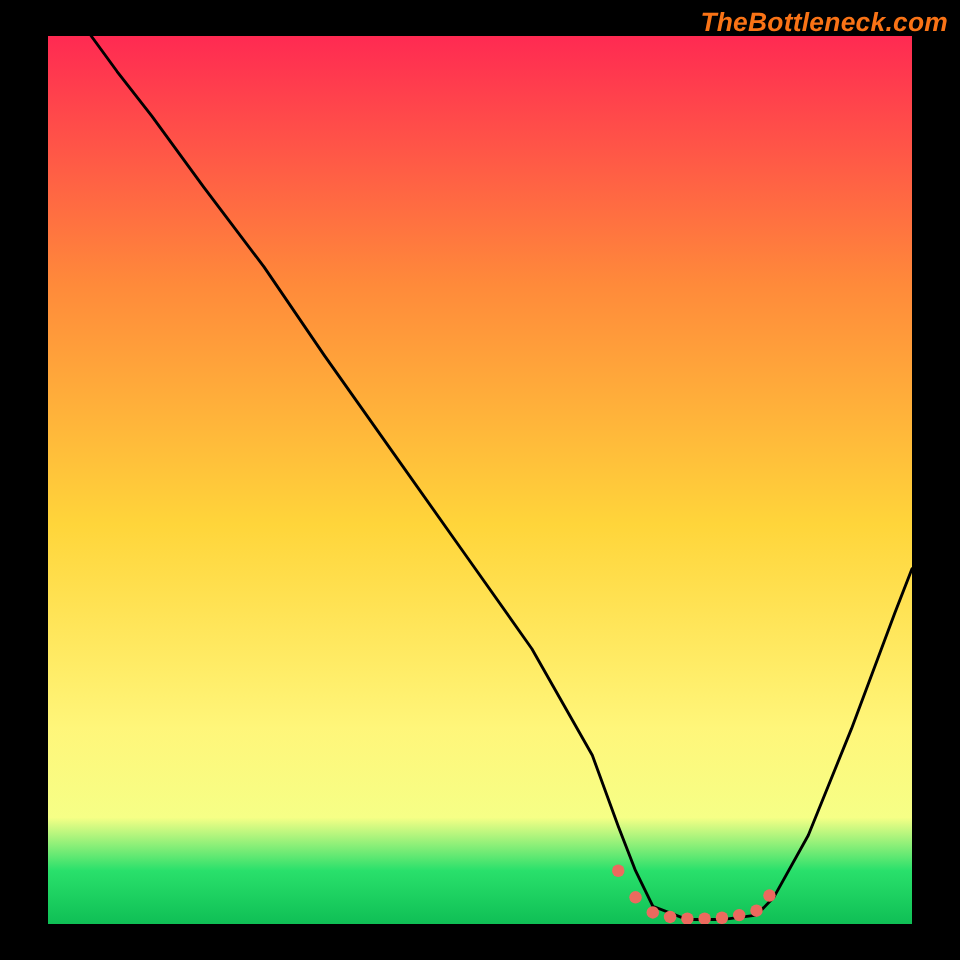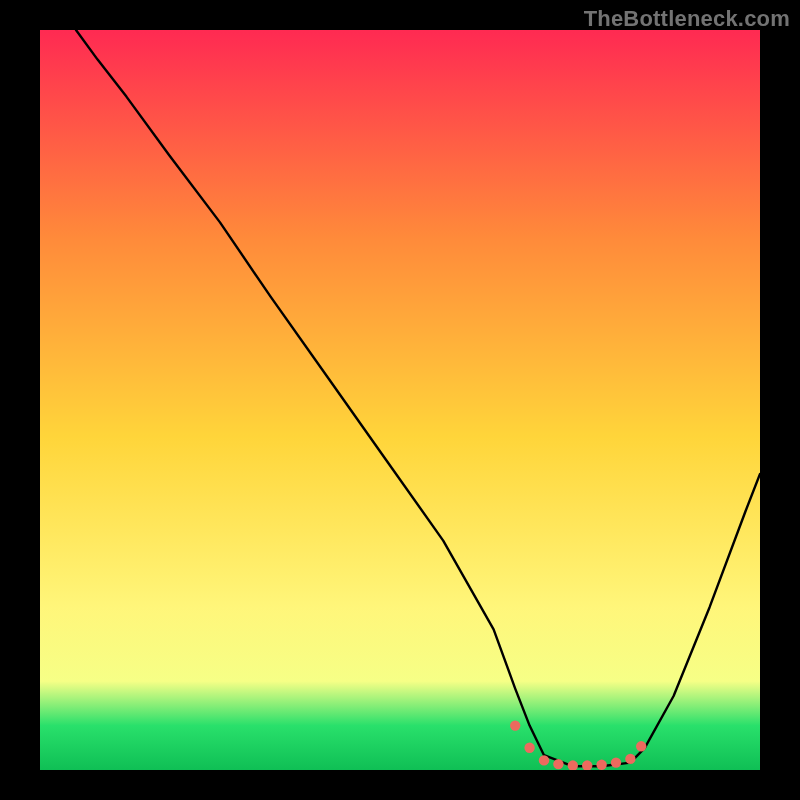--- a/index.html
+++ b/index.html
@@ -8,25 +8,26 @@
     width: 800px;
     height: 800px;
     background: #000000;
     overflow: hidden;
     font-family: Arial, Helvetica, sans-serif;
   }
   .watermark {
     position: absolute;
     top: 6px;
     right: 10px;
-    color: #737373;
+    color: #f97316;
     font-size: 22px;
     font-weight: bold;
     letter-spacing: 0.2px;
     z-index: 5;
+    font-style: italic;
   }
   .plot-frame {
     position: absolute;
     left: 40px;
     top: 30px;
     width: 720px;
     height: 740px;
     background: #000000;
   }
   svg { display: block; }

